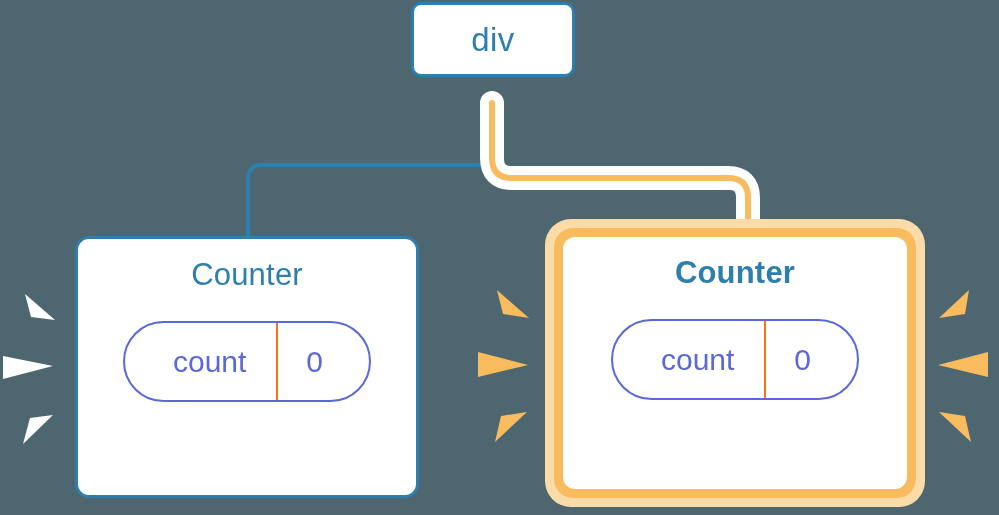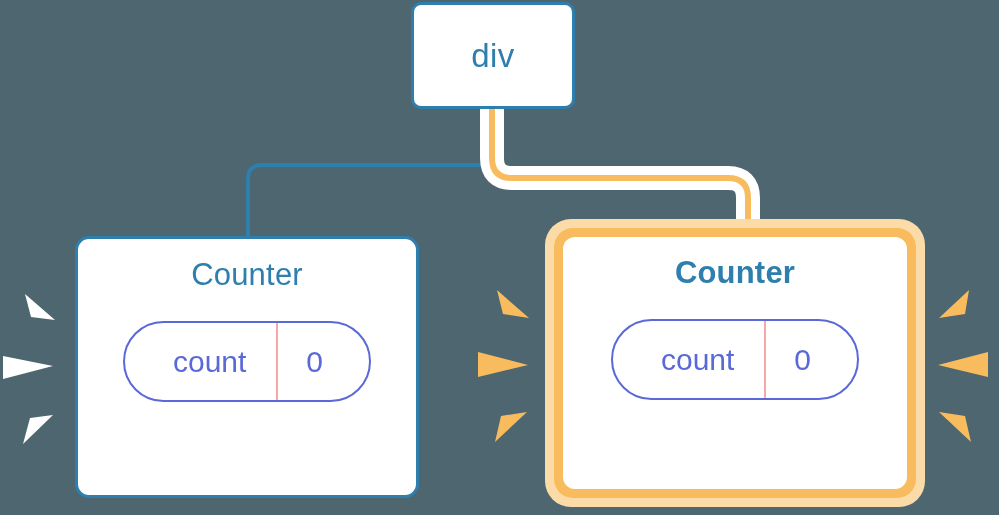--- a/index.html
+++ b/index.html
@@ -33,21 +33,21 @@
     background: #ffffff;
     box-sizing: border-box;
     display: flex;
     flex-direction: column;
     align-items: center;
   }
   .node-div {
     left: 411px;
     top: 2px;
     width: 164px;
-    height: 107px;
+    height: 75px;
     border: 3px solid #2e7eae;
     border-radius: 10px;
     justify-content: center;
   }
   .node-div .node-title {
     font-size: 33px;
     color: #2e7eae;
     font-weight: 400;
     letter-spacing: .5px;
     line-height: 1;
@@ -108,21 +108,21 @@
     border-radius: 41px;
     display: flex;
     align-items: stretch;
     box-sizing: border-box;
   }
   .pill-left {
     display: flex;
     align-items: center;
     justify-content: center;
     padding: 0 30px 0 48px;
-    border-right: 2px solid #fca5a5;
+    border-right: 2px solid #f97316;
   }
   .pill-right {
     display: flex;
     align-items: center;
     justify-content: center;
     padding: 0 46px 0 28px;
   }
   .pill-key, .pill-val {
     color: #5a68d8;
     font-size: 30px;

